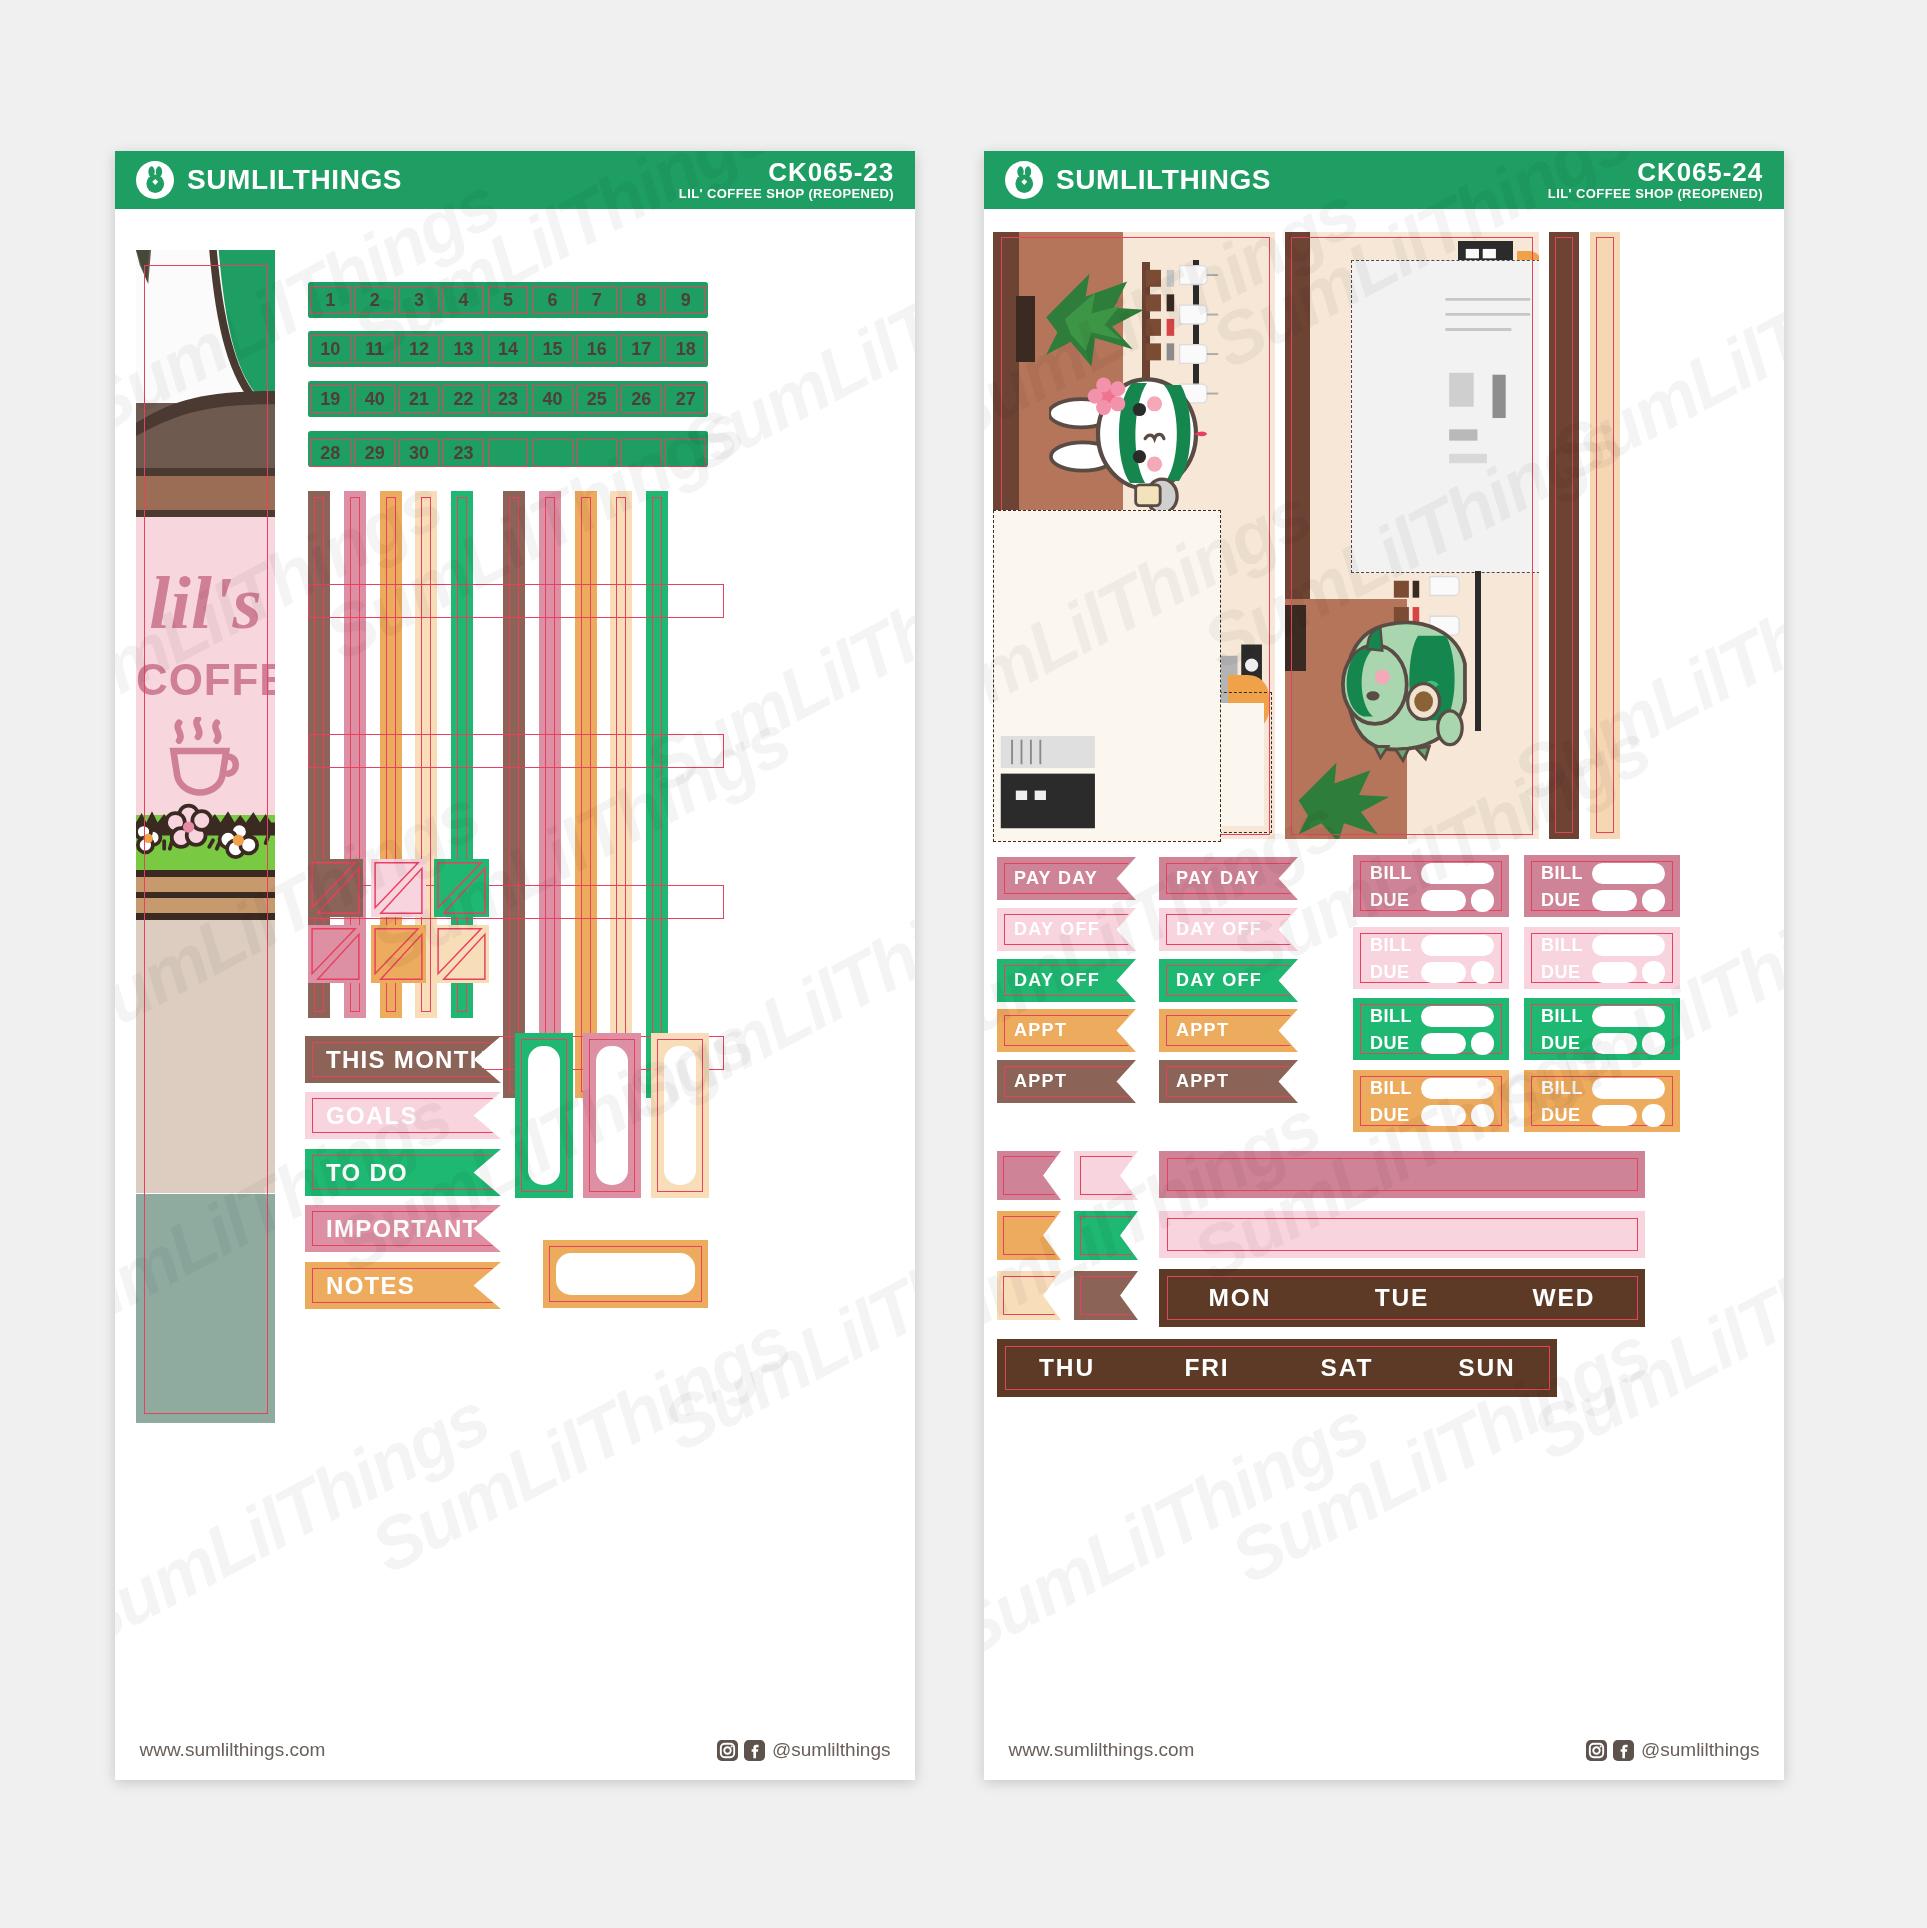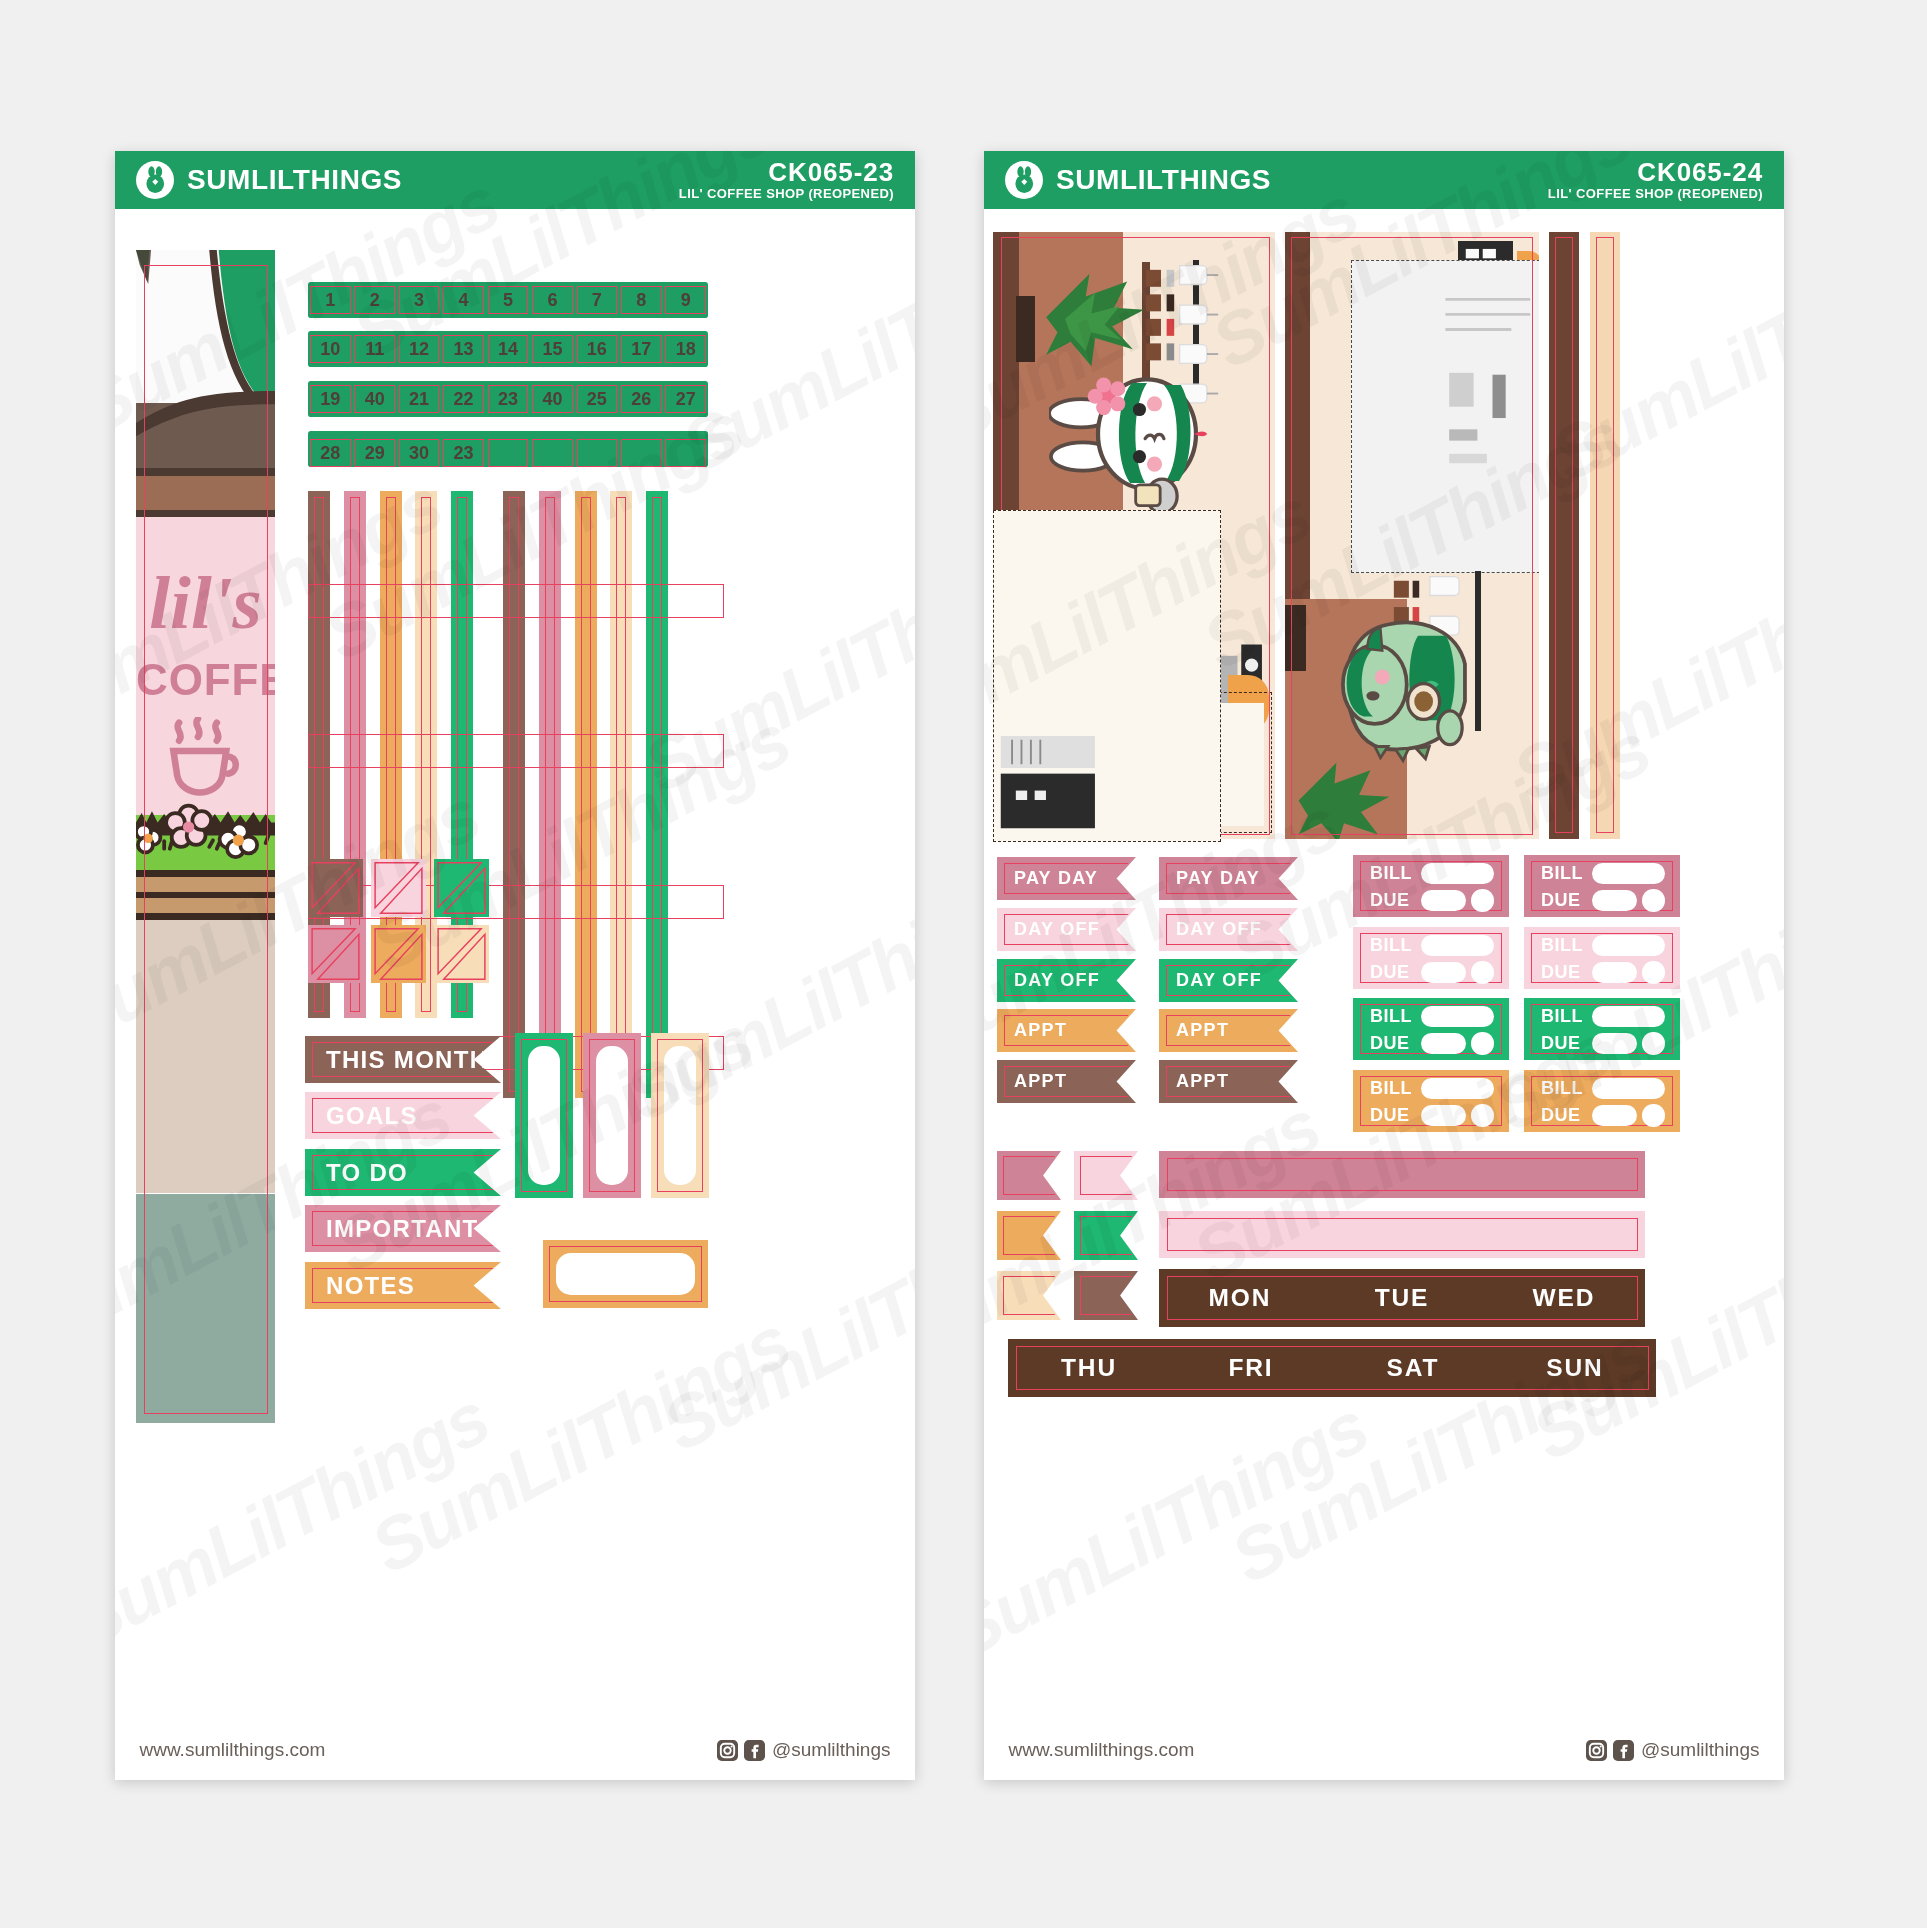--- a/index.html
+++ b/index.html
@@ -834,21 +834,21 @@
       <div class="lbar" style="left:175px;top:1002px;width:486px;height:47px;background:#f8d4de;">
           <div class="ic"></div>
         </div>
 
       <div class="wk" style="left:175px;top:1060px;width:486px;height:58px;">
         <div class="ic"></div>
         <span class="d">MON</span>
         <span class="d">TUE</span>
         <span class="d">WED</span>
       </div>
-      <div class="wk" style="left:24px;top:1130px;width:648px;height:58px;">
+      <div class="wk" style="left:13px;top:1130px;width:560px;height:58px;">
         <div class="ic"></div>
         <span class="d">THU</span>
         <span class="d">FRI</span>
         <span class="d">SAT</span>
         <span class="d">SUN</span>
       </div>
 
     </div>
 
     <div class="ftr">

